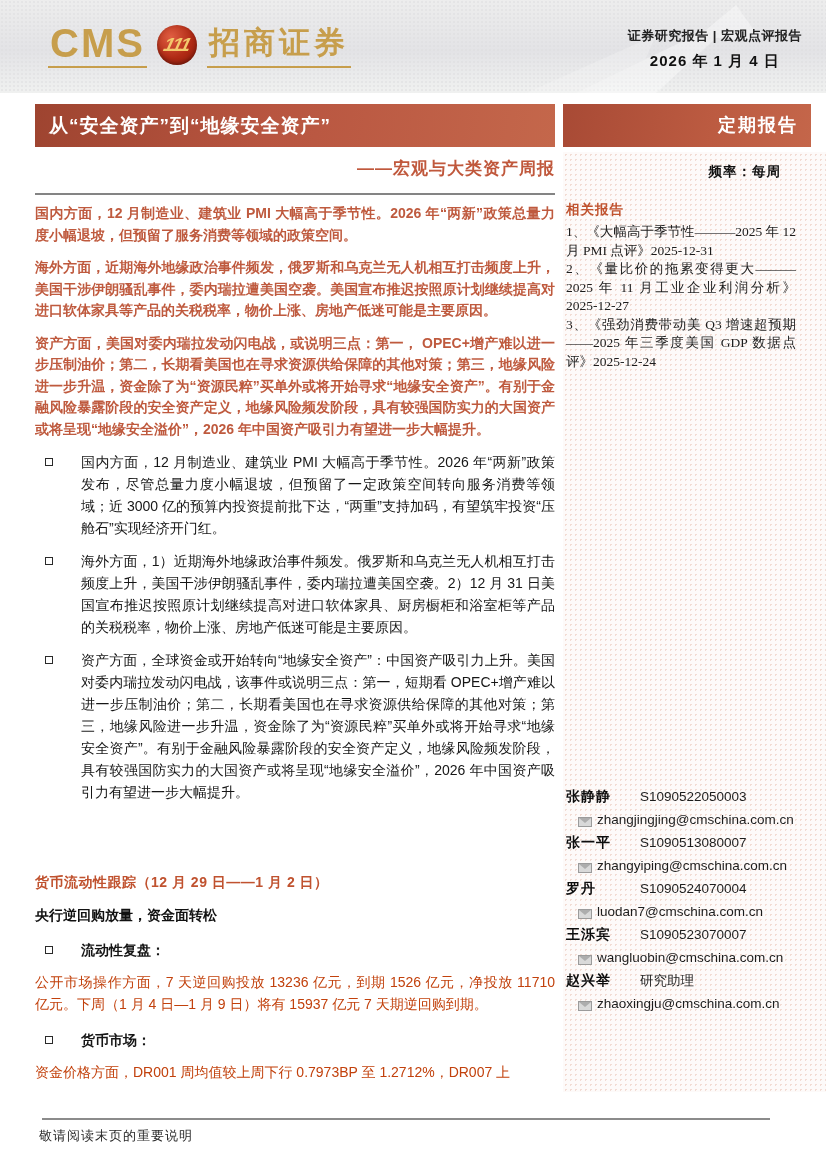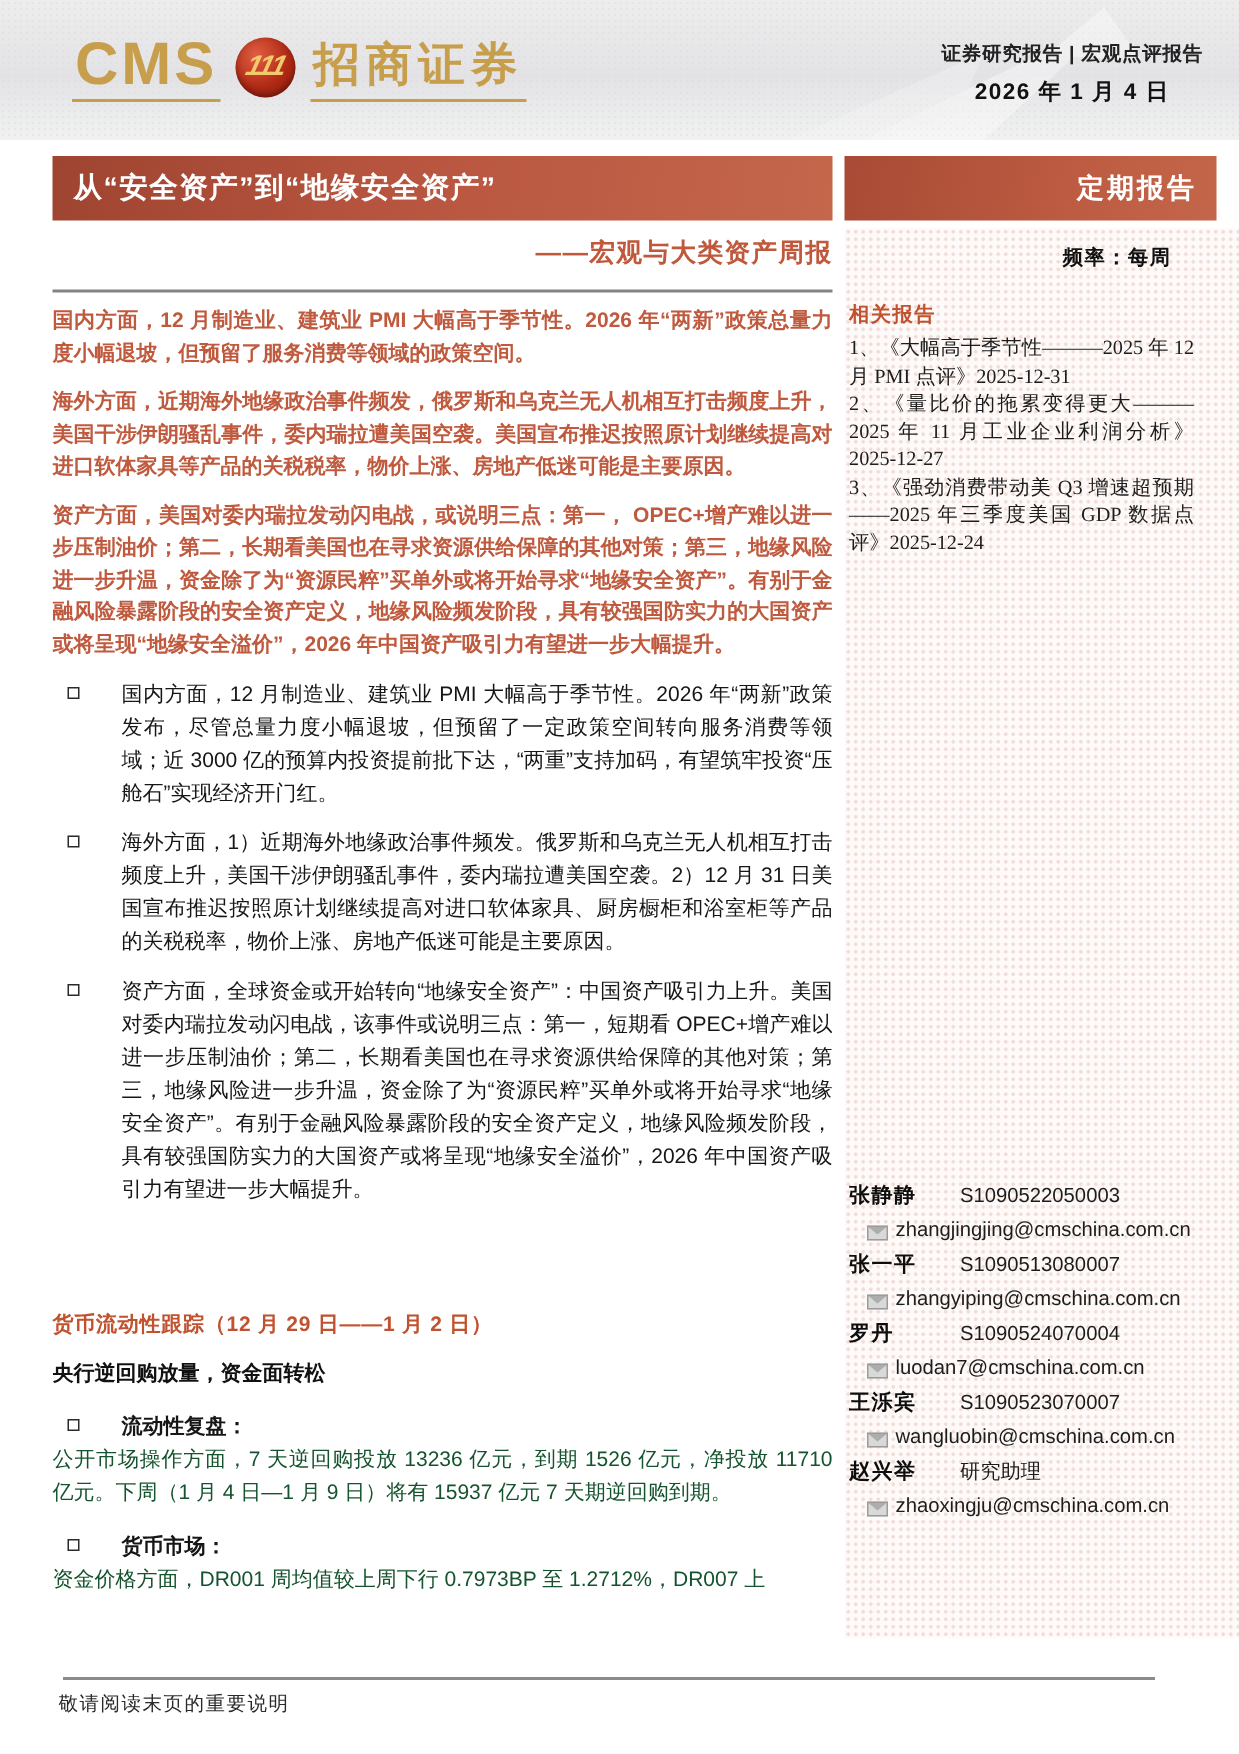--- a/index.html
+++ b/index.html
@@ -74,21 +74,21 @@
   .bullet-marker {
     flex:none; width:8px; height:8px; border:1.5px solid #2a2a2a;
     margin:7px 0 0 10px; background:#fff;
   }
   .bullet-body { margin-left:28px; font-size:14px; line-height:22px; text-align:justify; color:#161616; }
   .bullet-body.bold-label { font-weight:bold; }
   .liquidity { position:absolute; left:35px; top:874px; width:520px; }
   .liq-heading { color:#c0522f; font-size:14px; font-weight:bold; letter-spacing:.5px; }
   .liq-sub { color:#111; font-size:14px; font-weight:bold; margin-top:15px; }
   .liq-bullet { display:flex; margin-top:14px; }
-  .liq-para { font-size:14px; line-height:22px; text-align:justify; color:#14532d; }
+  .liq-para { font-size:14px; line-height:22px; text-align:justify; color:#c2410c; margin-top:10px; }
   
   .sidebar-bg {
     position:absolute; left:563px; top:152px; width:263px; height:940px;
     background-color:#fdfaf9;
     background-image:radial-gradient(#f2dcd4 1px, transparent 1px);
     background-size:5px 5px;
   }
   .side-freq {
     position:absolute; left:563px; top:163px; width:218px; text-align:right;
     font-size:13.5px; font-weight:bold; color:#111; letter-spacing:1px;

